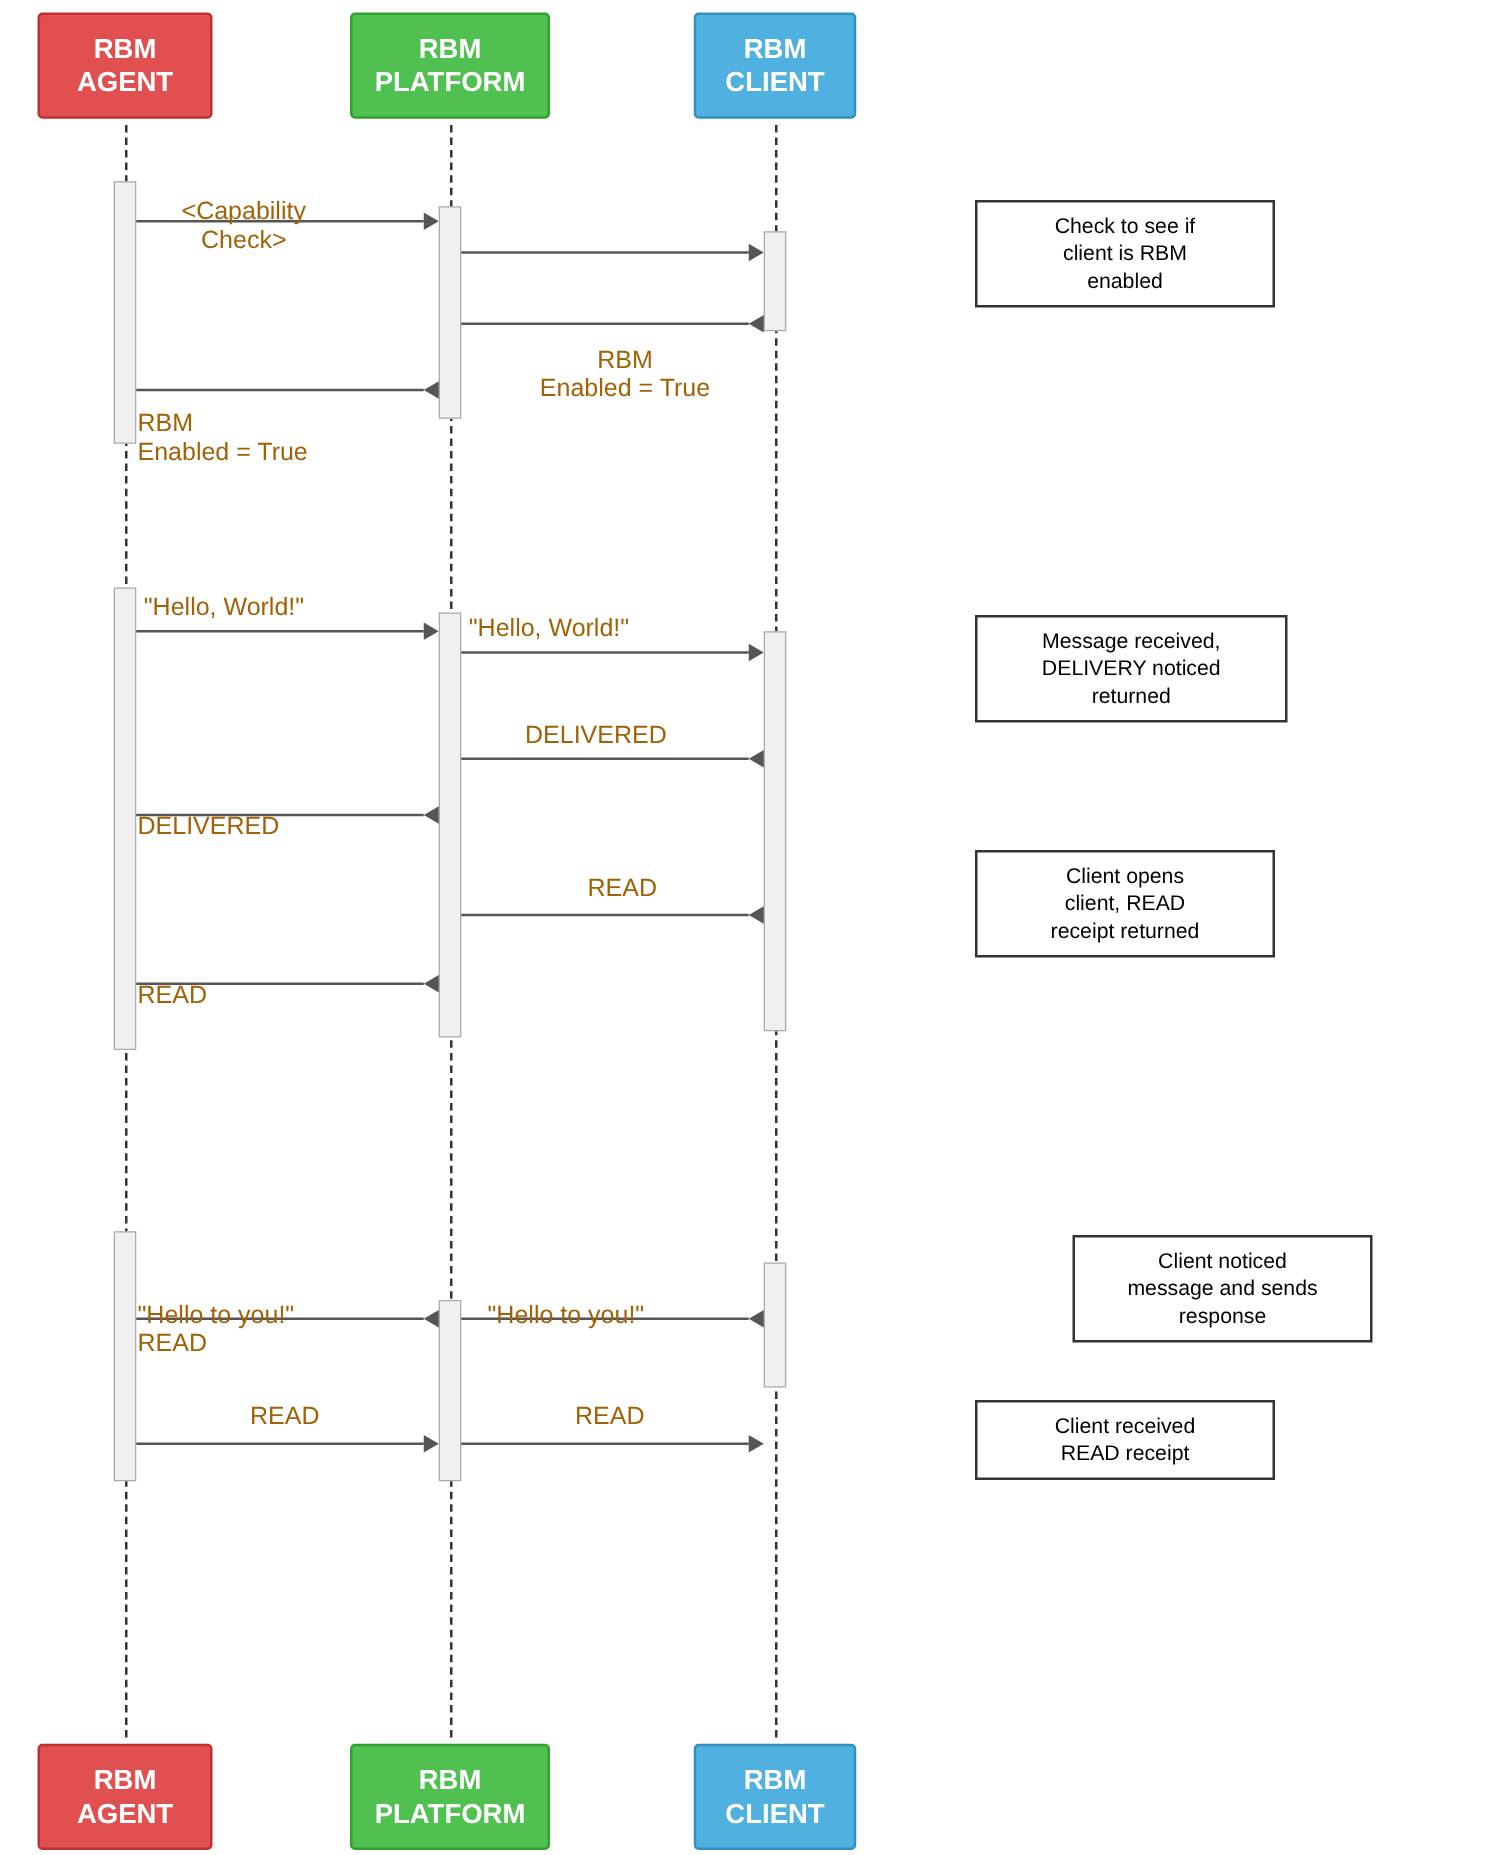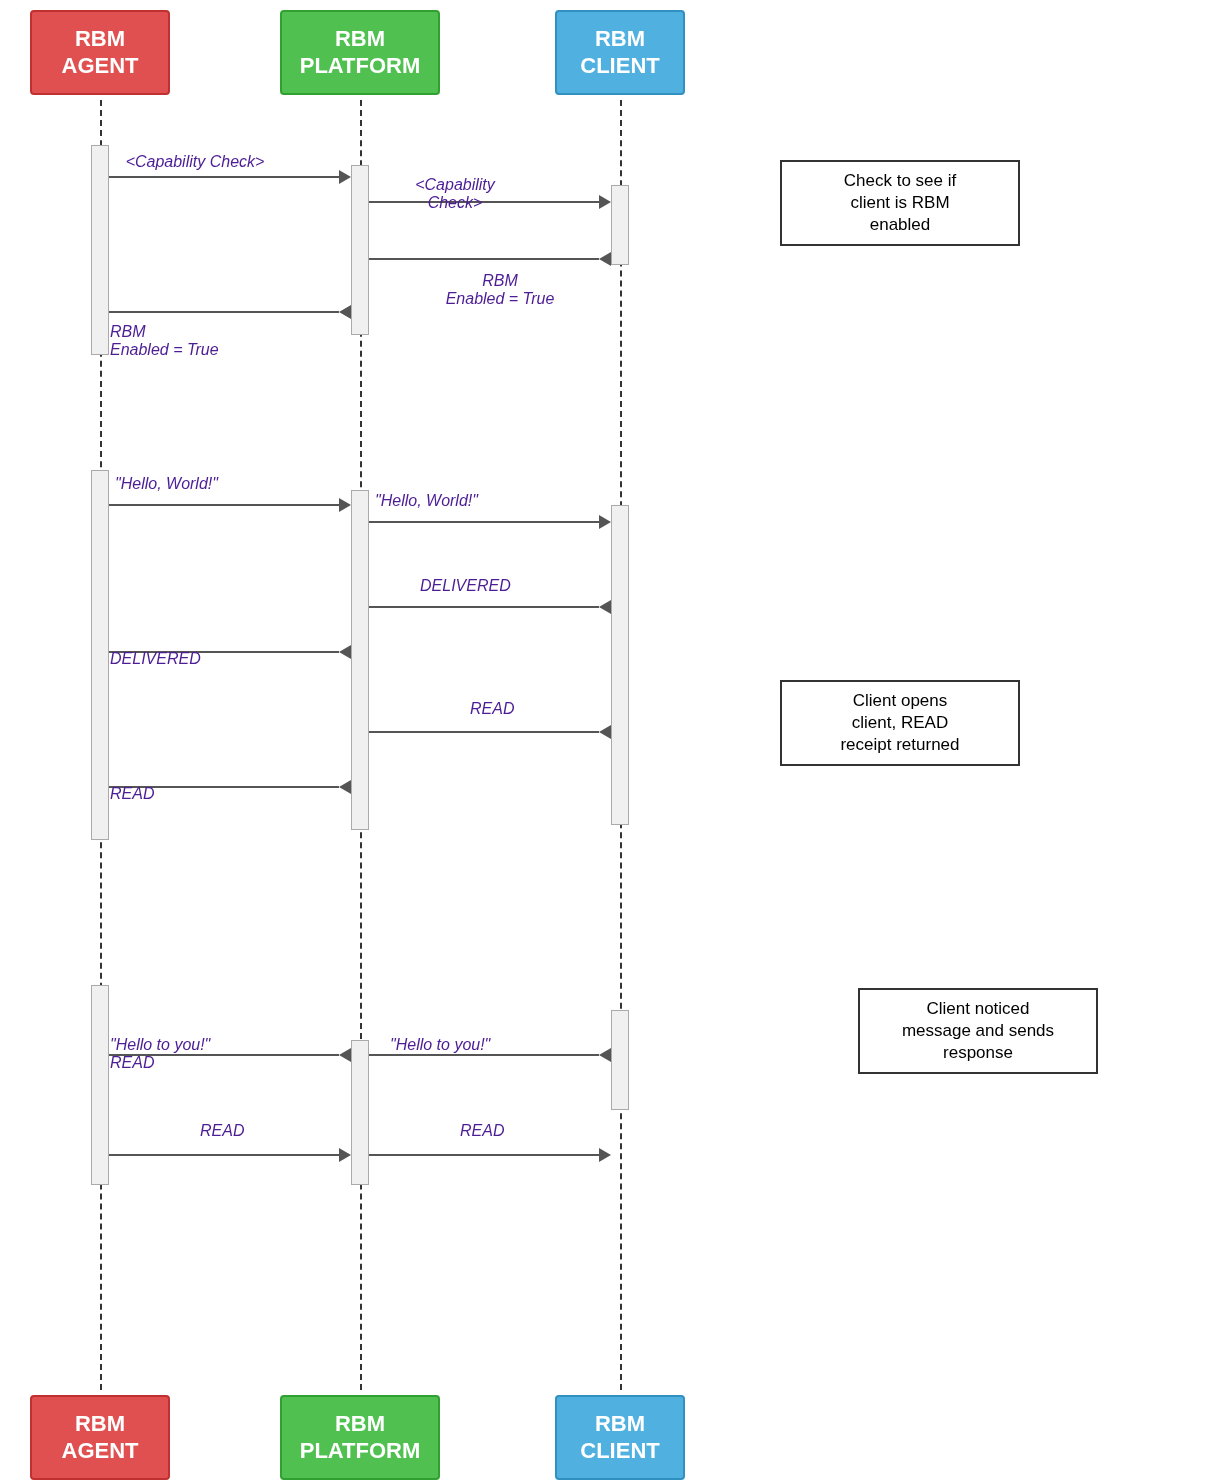--- a/index.html
+++ b/index.html
@@ -71,23 +71,22 @@
     .arrow-head-left {
       width: 0; height: 0;
       border-top: 7px solid transparent;
       border-bottom: 7px solid transparent;
       border-right: 12px solid #555;
     }
 
     
     .arrow-label {
       position: absolute;
-      font-size: 16px;
-      color: #4c1d95;
-      font-style: italic;
+      font-size: 20px;
+      color: #a16207;
     }
 
     
     .note-box {
       position: absolute;
       border: 2px solid #333;
       background: #fff;
       padding: 8px 10px;
       font-size: 17px;
       text-align: center;
@@ -143,24 +142,20 @@
     <div class="arrow-head-right"></div>
   </div>
   <div class="arrow-label" style="left:115px; top:135px; white-space:pre-line; text-align:center; width:160px;">
     <span>&lt;Capability Check&gt;</span>
   </div>
 
   <div class="arrow" style="left:369px; top:195px; width:242px;">
     <div class="arrow-line"></div>
     <div class="arrow-head-right"></div>
   </div>
-  <div class="arrow-label" style="left:375px; top:158px; white-space:pre-line; text-align:center; width:160px;">
-    <span>&lt;Capability
-Check&gt;</span>
-  </div>
 
   <div class="arrow" style="left:369px; top:252px; width:242px; flex-direction: row-reverse;">
     <div class="arrow-head-left"></div>
     <div class="arrow-line"></div>
   </div>
   <div class="arrow-label" style="left:420px; top:254px; white-space:pre-line; text-align:center; width:160px;">
     <span>RBM
 Enabled = True</span>
   </div>
 
@@ -253,33 +248,42 @@
   <div class="arrow-label" style="left:460px; top:1122px;">
     <span>READ</span>
   </div>
 
   <div class="note-box" style="left:780px; top:160px; width:240px;">
     <span style="white-space:pre-line;margin-top:40px;">Check to see if
 client is RBM
 enabled</span>
   </div>
 
+  <div class="note-box" style="left:780px; top:492px; width:250px;">
+    <span style="white-space:pre-line;">Message received,
+DELIVERY noticed
+returned</span>
+  </div>
 
   <div class="note-box" style="left:780px; top:680px; width:240px;">
     <span style="white-space:pre-line;">Client opens
 client, READ
 receipt returned</span>
   </div>
 
   <div class="note-box" style="left:858px; top:988px; width:240px;">
     <span style="white-space:pre-line;">Client noticed
 message and sends
 response</span>
   </div>
 
+  <div class="note-box" style="left:780px; top:1120px; width:240px;">
+    <span style="white-space:pre-line;">Client received
+READ receipt</span>
+  </div>
 
   <div class="actor-box actor-agent" style="left:30px; top:1395px; width:140px; height:85px; font-size:22px;">
     <span style="white-space:pre-line;">RBM
 AGENT</span>
   </div>
 
   <div class="actor-box actor-platform" style="left:280px; top:1395px; width:160px; height:85px; font-size:22px;">
     <span style="white-space:pre-line;">RBM
 PLATFORM</span>
   </div>

